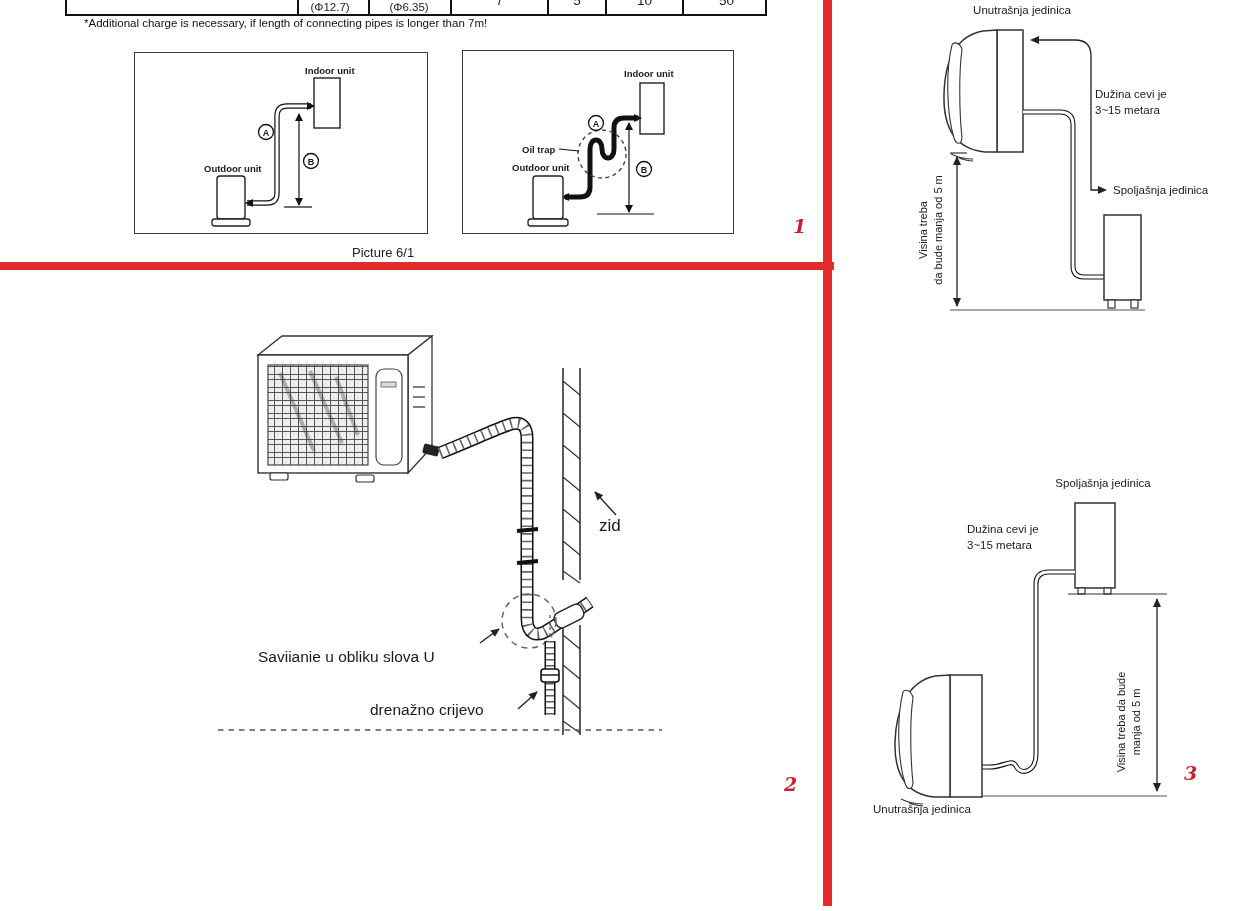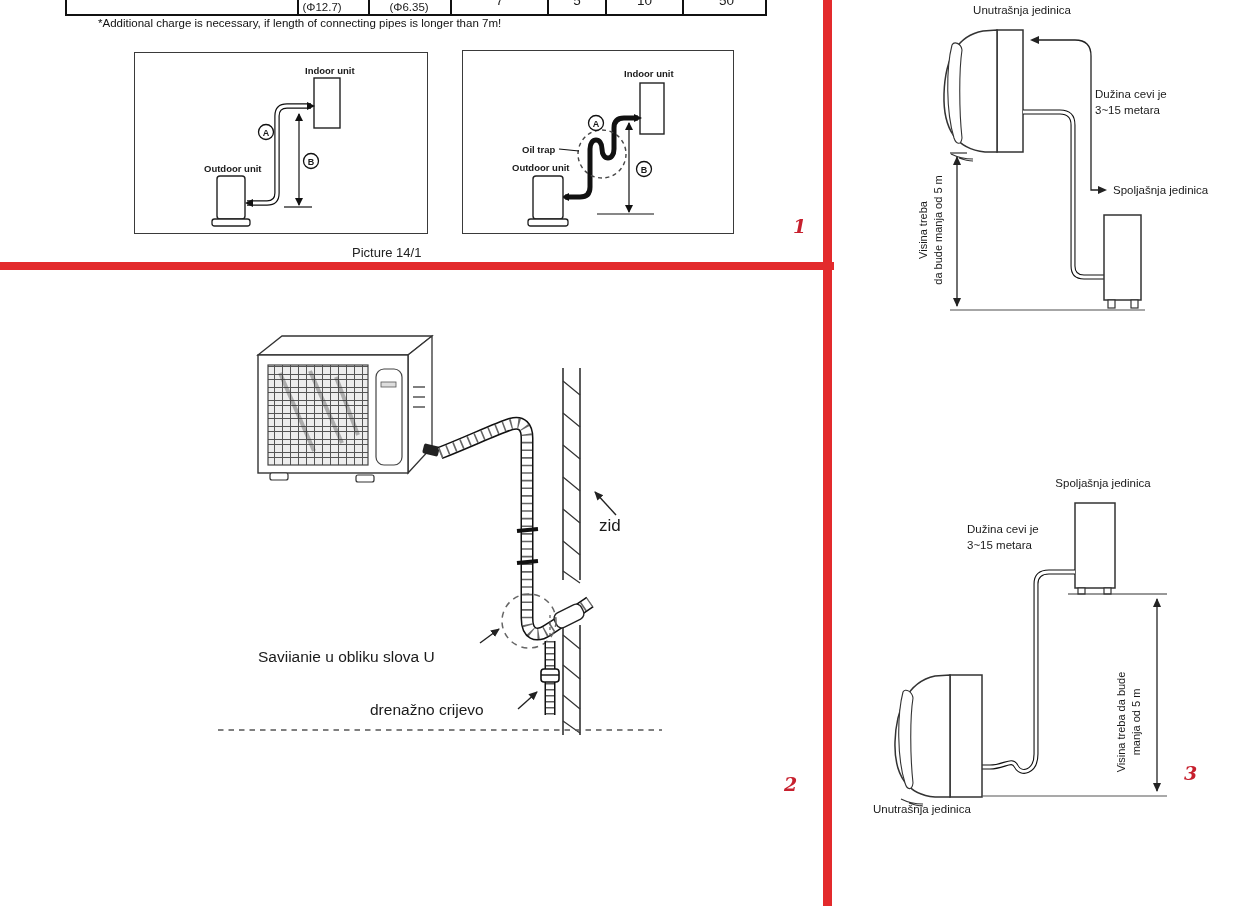--- a/index.html
+++ b/index.html
@@ -7,21 +7,21 @@
     width:1235px;height:911px;position:relative;overflow:hidden;
     background:#ffffff;font-family:"Liberation Sans",sans-serif;color:#1a1a1a;
   }
   .abs{position:absolute;}
   
   .tbl{position:absolute;left:65px;top:0;width:702px;height:16px;box-sizing:border-box;
        border-left:2px solid #111;border-right:2px solid #111;border-bottom:2.5px solid #111;}
   .tbl .vb{position:absolute;top:0;width:2px;height:100%;background:#111;}
   .tbl .phi{position:absolute;top:1px;height:13px;line-height:13px;font-size:11.5px;text-align:center;}
   .tbl .num{position:absolute;top:-7px;height:15px;line-height:15px;font-size:13.5px;text-align:center;}
-  .note{position:absolute;left:98px;top:17px;font-size:11.5px;color:#111;}
+  .note{position:absolute;left:84px;top:17px;font-size:11.5px;color:#111;}
   .caption{position:absolute;left:352px;top:245px;font-size:13px;color:#222;}
   
   .figbox{position:absolute;border:1.6px solid #3a3a3a;background:#fff;margin-left:16px;}
   
   .red-v{position:absolute;z-index:5;}
   .red-h{position:absolute;z-index:5;}
   .fig-marker{position:absolute;z-index:6;font-family:"DejaVu Serif",serif;
               font-style:italic;font-weight:bold;font-size:19px;}
   
   svg text{font-family:"Liberation Sans",sans-serif;fill:#1a1a1a;}
@@ -35,21 +35,21 @@
 </head>
 <body>
 
 <div class="tbl">
   <div class="vb" style="left:230px"></div>
   <div class="vb" style="left:301px"></div>
   <div class="vb" style="left:383px"></div>
   <div class="vb" style="left:480px"></div>
   <div class="vb" style="left:538px"></div>
   <div class="vb" style="left:615px"></div>
-  <div class="phi" style="left:220px;width:70px">(Φ12.7)</div>
+  <div class="phi" style="left:228px;width:70px">(Φ12.7)</div>
   <div class="phi" style="left:306px;width:72px">(Φ6.35)</div>
   <div class="num" style="left:385px;width:95px">7</div>
   <div class="num" style="left:482px;width:56px">5</div>
   <div class="num" style="left:540px;width:75px">10</div>
   <div class="num" style="left:617px;width:85px">50</div>
 </div>
 
 <div class="note">*Additional charge is necessary, if length of connecting pipes is longer than 7m!</div>
 
 <div class="figbox" style="left:118px;top:52px;width:292px;height:180px">
@@ -106,21 +106,21 @@
   <line x1="166" y1="72" x2="166" y2="161" stroke="#111" stroke-width="1.2" marker-start="url(#da2)" marker-end="url(#da2)"></line>
   <line x1="134" y1="163" x2="191" y2="163" stroke="#111" stroke-width="1.2"></line>
   <circle cx="181" cy="118" r="7.5" fill="#fff" stroke="#111" stroke-width="1.3"></circle>
   <text class="lbl-circ" x="181" y="121.5" text-anchor="middle">B</text>
   <text class="lbl-b" x="49" y="120">Outdoor unit</text>
   <rect x="70" y="125" width="30" height="43" rx="3" fill="#fff" stroke="#222" stroke-width="1.4"></rect>
   <rect x="65" y="168" width="40" height="7" rx="2.5" fill="#fff" stroke="#222" stroke-width="1.3"></rect>
 </svg>
 </div>
 
-<div class="caption">Picture 14/1</div>
+<div class="caption">Picture 6/1</div>
 
 <svg class="abs" style="left:218px;top:325px" width="460" height="420" viewBox="0 0 460 420">
   <defs>
     <marker id="ah3" markerWidth="10" markerHeight="10" refX="8" refY="4" orient="auto" markerUnits="userSpaceOnUse">
       <path d="M0,0 L9,4 L0,8 Z" fill="#222"></path>
     </marker>
     <pattern id="grlP" width="8" height="13" patternUnits="userSpaceOnUse">
       <rect width="8" height="13" fill="#ededed"></rect>
       <path d="M0.5,0 V13 M0,2.5 H8 M0,10.5 H8" stroke="#555" stroke-width="1" fill="none"></path>
     </pattern>

